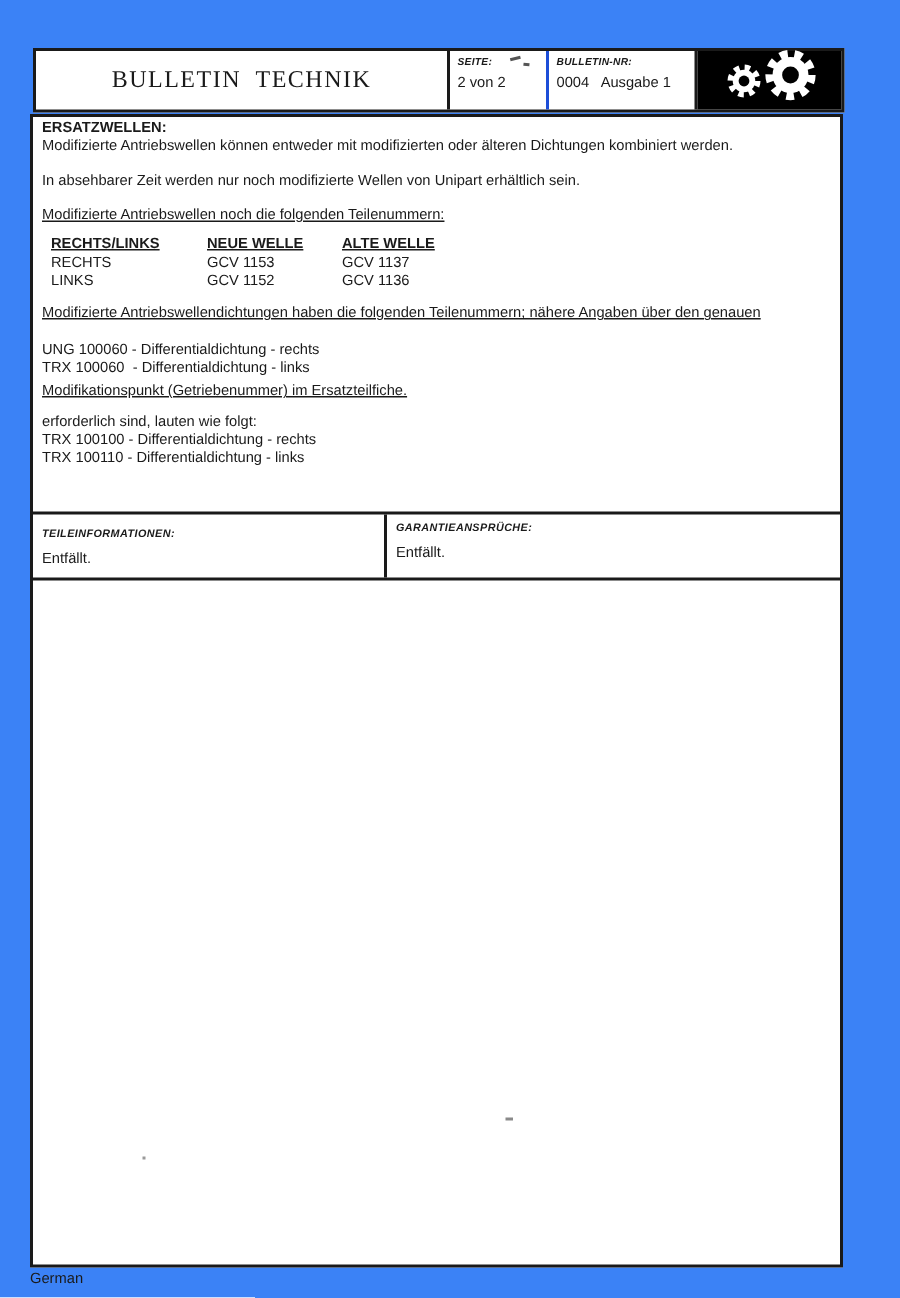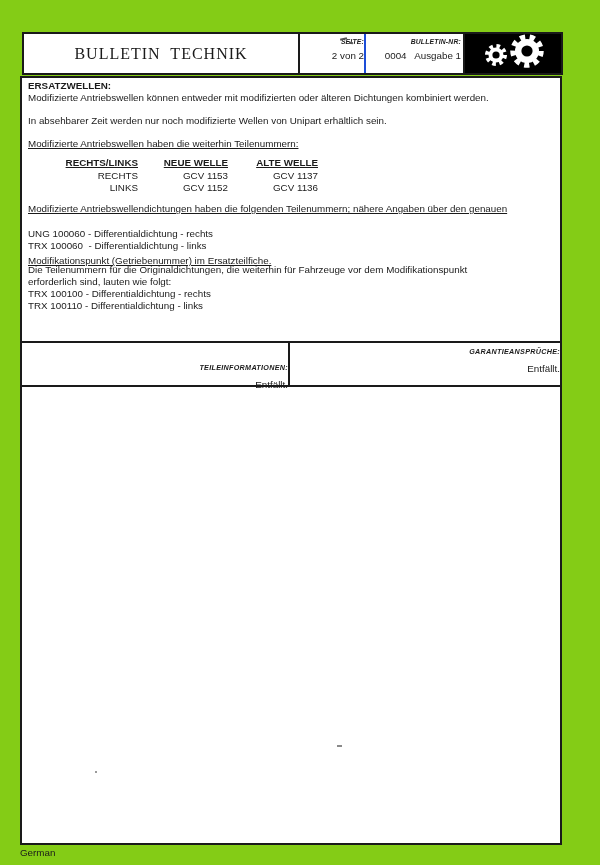--- a/index.html
+++ b/index.html
@@ -1,17 +1,17 @@
 <!DOCTYPE html>
 <html><head>
 <meta charset="utf-8">
 <style>
   html,body{margin:0;padding:0;background:#fff;}
-  .page{position:relative;width:600px;height:865px;background:#84cc16;
-        font-family:"Liberation Sans",sans-serif;color:#1a1a1a;overflow:hidden;text-align:right;}
+  .page{position:relative;width:600px;height:865px;background:#3b82f6;
+        font-family:"Liberation Sans",sans-serif;color:#1a1a1a;overflow:hidden;}
 
   
   .header-box{position:absolute;left:22px;top:32px;width:541px;height:43px;
               border:2px solid #1a1a1a;box-sizing:border-box;display:flex;background:#fff;}
   .title-cell{width:276px;display:flex;align-items:center;justify-content:center;
               border-right:2px solid #1a1a1a;box-sizing:border-box;}
   .title{font-family:"Liberation Serif",serif;font-size:16px;letter-spacing:1px;word-spacing:5px;}
   .seite-cell{width:66px;border-right:2px solid #1d4ed8;box-sizing:border-box;padding:4px 0 0 5px;}
   .nr-cell{width:99px;border-right:2px solid #1a1a1a;box-sizing:border-box;padding:4px 2px 0 5px;}
   .cell-label{font-size:6.8px;font-weight:bold;font-style:italic;letter-spacing:0.2px;}
@@ -28,21 +28,21 @@
   
   .pn-table{position:absolute;left:12px;top:79px;font-size:9.8px;}
   .tr{height:12.5px;white-space:nowrap;}
   .tc{display:inline-block;}
   .c1{width:104px;} .c2{width:90px;} .c3{width:90px;}
 
   
   .info-row{position:absolute;left:0;top:263px;width:538px;height:46px;
             border-top:2px solid #1a1a1a;border-bottom:2px solid #1a1a1a;
             box-sizing:border-box;display:flex;}
-  .info-left{width:268px;border-right:2px solid #1a1a1a;box-sizing:border-box;padding:20px 0 0 6px;}
+  .info-left{width:236px;border-right:2px solid #1a1a1a;box-sizing:border-box;padding:8px 0 0 6px;}
   .info-right{flex:1;padding:4px 0 0 6px;}
   .info-label{font-size:7.2px;font-weight:bold;font-style:italic;letter-spacing:0.3px;}
   .info-value{font-size:9.8px;margin-top:7px;}
 
   
   .lang-tag{position:absolute;left:20px;top:847px;font-size:9.8px;}
 
   
   .artifact{position:absolute;background:#555;}
   .a1{left:340px;top:38px;width:7px;height:1.5px;transform:rotate(-14deg);}
@@ -84,40 +84,39 @@
   </div>
 
   <div class="artifact a1"></div>
   <div class="artifact a2"></div>
 
   <div class="body-box">
 
     <div class="ln bold" style="top:2px;">ERSATZWELLEN:</div>
     <div class="ln" style="top:14px;">Modifizierte Antriebswellen können entweder mit modifizierten oder älteren Dichtungen kombiniert werden.</div>
     <div class="ln" style="top:37px;">In absehbarer Zeit werden nur noch modifizierte Wellen von Unipart erhältlich sein.</div>
-    <div class="ln ul" style="top:60px;">Modifizierte Antriebswellen haben die weiterhin Teilenummern:</div>
+    <div class="ln ul" style="top:60px;">Modifizierte Antriebswellen noch die folgenden Teilenummern:</div>
 
     <div class="pn-table">
       <div class="tr">
         <span class="tc c1 bold ul">RECHTS/LINKS</span><span class="tc c2 bold ul">NEUE WELLE</span><span class="tc c3 bold ul">ALTE WELLE</span>
       </div>
       <div class="tr">
         <span class="tc c1">RECHTS</span><span class="tc c2">GCV 1153</span><span class="tc c3">GCV 1137</span>
       </div>
       <div class="tr">
         <span class="tc c1">LINKS</span><span class="tc c2">GCV 1152</span><span class="tc c3">GCV 1136</span>
       </div>
     </div>
 
     <div class="ln ul" style="top:125px;">Modifizierte Antriebswellendichtungen haben die folgenden Teilenummern; nähere Angaben über den genauen</div>
     <div class="ln ul" style="top:137px;margin-top:40px;">Modifikationspunkt (Getriebenummer) im Ersatzteilfiche.</div>
     <div class="ln" style="top:150px;white-space:pre;">UNG 100060 - Differentialdichtung - rechts</div>
     <div class="ln" style="top:162px;white-space:pre;">TRX 100060  - Differentialdichtung - links</div>
 
-    <div class="ln" style="top:186px;">Die Teilenummern für die Originaldichtungen, die weiterhin für Fahrzeuge vor dem Modifikationspunkt</div>
     <div class="ln" style="top:198px;">erforderlich sind, lauten wie folgt:</div>
     <div class="ln" style="top:210px;">TRX 100100 - Differentialdichtung - rechts</div>
     <div class="ln" style="top:222px;">TRX 100110 - Differentialdichtung - links</div>
 
     <div class="info-row">
       <div class="info-left">
         <div class="info-label">TEILEINFORMATIONEN:</div>
         <div class="info-value">Entfällt.</div>
       </div>
       <div class="info-right">

